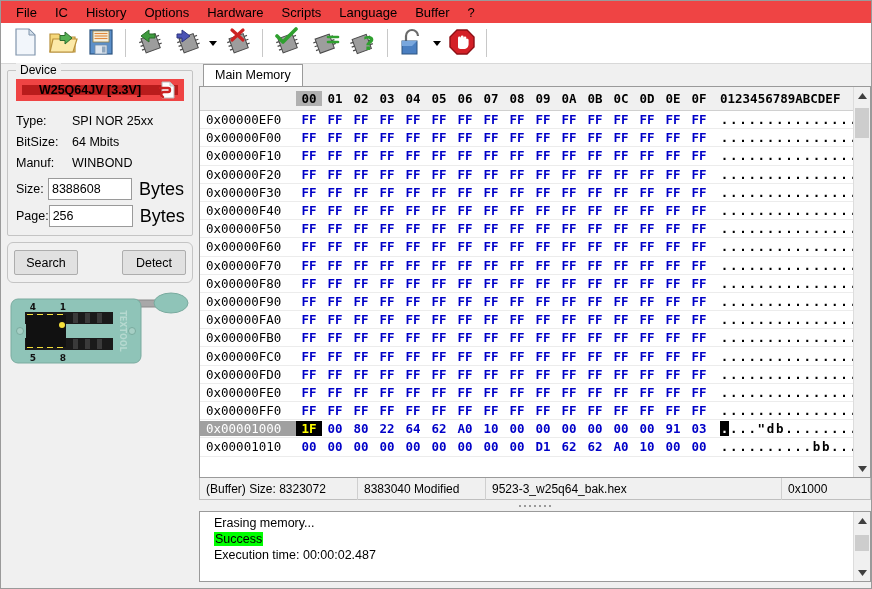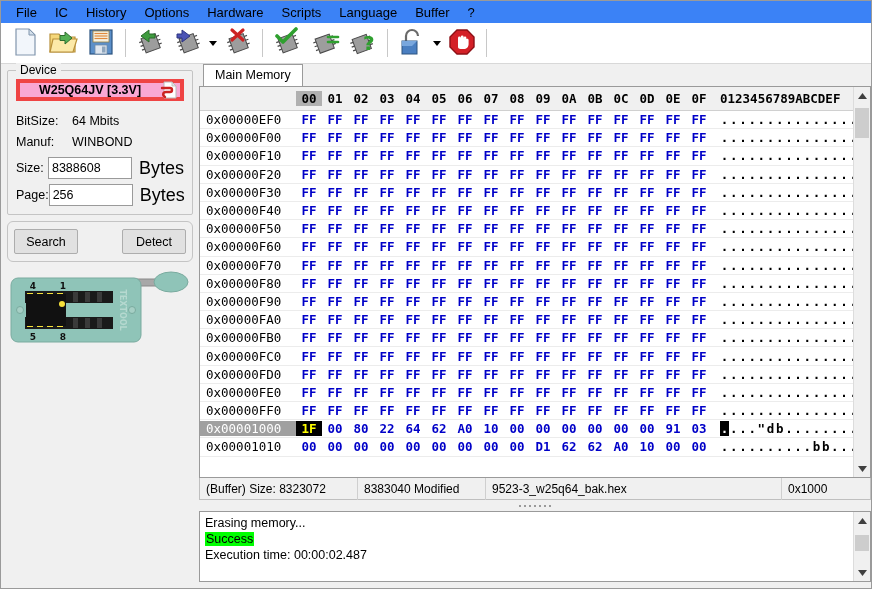--- a/index.html
+++ b/index.html
@@ -58,21 +58,21 @@
   .win-btn {
     width: 46px; height: 30px;
     display: flex; align-items: center; justify-content: center;
     cursor: default;
   }
   .win-btn svg { display: block; }
 
   
   .menubar {
     height: 22px; flex: 0 0 22px;
-    background: #3b82f6;
+    background: #ef4444;
     display: flex; align-items: center;
     padding-left: 6px;
   }
   .menu-item {
     padding: 3px 9px;
     font-size: 13px; color: #000;
     cursor: default;
     white-space: nowrap;
   }
 
@@ -132,22 +132,22 @@
   .groupbox > .gb-title {
     position: absolute;
     top: -8px; left: 8px;
     background: #f0f0f0;
     padding: 0 4px;
     font-size: 12px;
     color: #000;
   }
   .device-name-row {
     display: flex; align-items: center;
-    border: 4px solid #ef4444;
-    background: #f9a8d4;
+    border: 6px solid #ef4444;
+    background: #b91c1c;
     height: 22px;
     margin-bottom: 9px;
     position: relative;
   }
   .device-name {
     flex: 1 1 auto;
     text-align: center;
     font-weight: bold;
     font-size: 12.5px;
     color: #000;
@@ -357,21 +357,21 @@
   .logwrap {
     height: 71px; flex: 0 0 71px;
     border: 1px solid #9a9a9a;
     background: #fff;
     display: flex;
     margin-bottom: 0px;
     overflow: hidden;
   }
   .logtext {
     flex: 1 1 auto;
-    padding: 3px 5px;
+    padding: 3px 14px;
     font-size: 12.5px;
     line-height: 16px;
     color: #000;
     overflow: hidden;
   }
   .log-line { white-space: nowrap; }
   .log-hl { background: #00ff00; color: #000; padding: 0 1px; }
 
   .footerpad { height: 6px; flex: 0 0 6px; }
 </style>
@@ -591,20 +591,24 @@
           <div class="device-name">W25Q64JV [3.3V]</div>
           <div class="pdf-icon">
             <svg width="18" height="18" viewBox="0 0 18 18">
               <path d="M4 1 H12 L16 5 V17 H4 Z" fill="#ffffff" stroke="#b9b9b9" stroke-width="1"></path>
               <path d="M12 1 L12 5 L16 5 Z" fill="#e4e4e4" stroke="#b9b9b9" stroke-width="0.8"></path>
               <path d="M2 7 h8 a2 2 0 0 1 0 4 h-4 c-3 0 -4 3 -1 5" fill="none" stroke="#cc2222" stroke-width="2.4" stroke-linecap="round"></path>
             </svg>
           </div>
         </div>
 
+        <div class="info-row">
+          <span class="info-label">Type:</span>
+          <span class="info-value">SPI NOR  25xx</span>
+        </div>
         <div class="info-row">
           <span class="info-label">BitSize:</span>
           <span class="info-value">64 Mbits</span>
         </div>
         <div class="info-row">
           <span class="info-label">Manuf:</span>
           <span class="info-value">WINBOND</span>
         </div>
 
         <div class="field-row">

